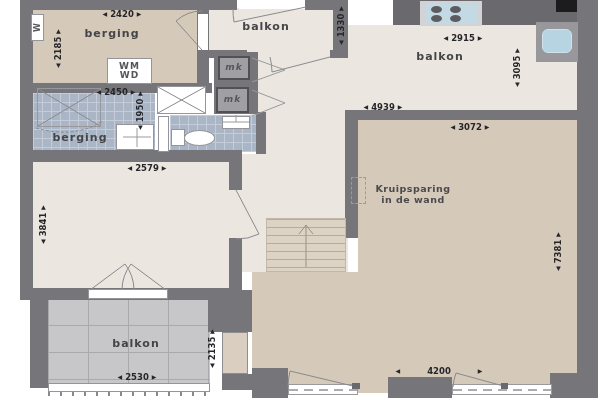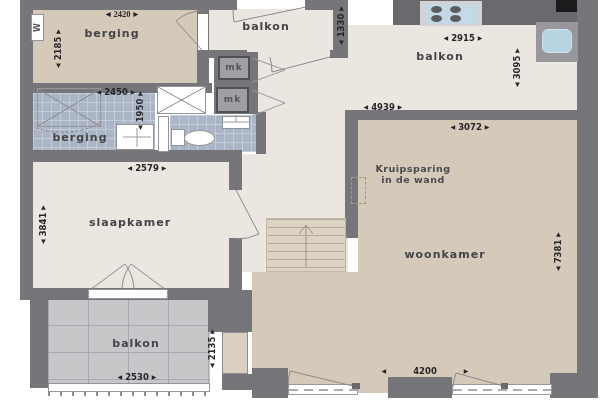--- a/index.html
+++ b/index.html
@@ -16,21 +16,21 @@
   .tile-grey{background-color:#c7c7ca;
     background-image:linear-gradient(#a9a9ad 1px,transparent 1px),
                      linear-gradient(90deg,#a9a9ad 1px,transparent 1px);
     background-size:40px 27px;}
   .wall{background:#76767a;}
   .wall-dark{background:#6a6a6e;}
   .black-band{background:#1c1c1e;}
   
   .whitebox{background:#fff;border:1px solid #94949a;box-sizing:border-box;}
   .greybox{background:#a0a0a4;border:2px solid #515155;box-sizing:border-box;
-           display:flex;align-items:center;justify-content:center;}
+           display:flex;align-items:center;justify-content:center;font-style:italic;}
   .stairs{background:#dcd3c5;border:1px solid #c2b8a8;box-sizing:border-box;
     background-image:repeating-linear-gradient(to bottom,#b7ac9c 0 1px,transparent 1px 8px);}
   .glass{background:#fff;border:1px solid #9a9a9e;box-sizing:border-box;
     background-image:repeating-linear-gradient(90deg,#adadb1 0 9px,transparent 9px 15px);
     background-size:100% 2px;background-position:0 center;background-repeat:no-repeat;}
   .ticks{background-image:repeating-linear-gradient(90deg,#8a8a8e 0 2px,transparent 2px 12px);}
   .dashedbox{border:1px dashed #a39a8a;box-sizing:border-box;}
   
   .rlabel{position:absolute;transform:translate(-50%,-50%);font-weight:bold;font-size:11px;
           color:#454549;letter-spacing:1px;white-space:nowrap;}
@@ -97,20 +97,23 @@
   <div class="abs glass" style="left:452px;top:384px;width:100px;height:11px;"></div>
   <div class="abs whitebox" style="left:88px;top:289px;width:80px;height:10px;"></div>
   <div class="abs whitebox" style="left:48px;top:383px;width:162px;height:9px;"></div>
   <div class="abs ticks" style="left:48px;top:392px;width:162px;height:4px;"></div>
   <div class="abs" style="left:222px;top:332px;width:26px;height:42px;background:#d9cec0;border:1px solid #8e8e91;box-sizing:border-box;"></div>
   <div class="abs whitebox" style="left:158px;top:116px;width:11px;height:36px;"></div>
 
   <div class="abs whitebox" style="left:31px;top:14px;width:13px;height:27px;display:flex;align-items:center;justify-content:center;">
     <span class="wbox-label">W</span>
   </div>
+  <div class="abs whitebox" style="left:107px;top:58px;width:45px;height:26px;display:flex;align-items:center;justify-content:center;">
+    <span class="boxlabel"><span>WM</span><br><span>WD</span></span>
+  </div>
   <div class="abs greybox" style="left:218px;top:56px;width:32px;height:24px;">
     <span class="boxlabel">mk</span>
   </div>
   <div class="abs greybox" style="left:216px;top:87px;width:33px;height:26px;">
     <span class="boxlabel">mk</span>
   </div>
   <div class="abs whitebox" style="left:157px;top:86px;width:49px;height:28px;"></div>
   <div class="abs" style="left:37px;top:88px;width:64px;height:39px;border:1px solid #98989c;box-sizing:border-box;"></div>
   <div class="abs whitebox" style="left:116px;top:124px;width:38px;height:26px;"></div>
   <div class="abs whitebox" style="left:171px;top:129px;width:14px;height:17px;"></div>
@@ -145,27 +148,25 @@
       <path d="M306,267 L306,226 M299,234 L306,225 L313,234" stroke="#9b9184"></path>
     </g>
     <rect x="352" y="383" width="8" height="6" fill="#6a6a6e"></rect>
     <rect x="501" y="383" width="7" height="6" fill="#6a6a6e"></rect>
   </svg>
 
   <div class="rlabel" style="left:112px;top:33px;">berging</div>
   <div class="rlabel" style="left:266px;top:26px;">balkon</div>
   <div class="rlabel" style="left:440px;top:56px;">balkon</div>
   <div class="rlabel" style="left:80px;top:137px;">berging</div>
-  <div class="rlabel" style="left:130px;top:222px;">slaapkamer</div>
-  <div class="rlabel" style="left:445px;top:254px;">woonkamer</div>
   <div class="rlabel" style="left:136px;top:343px;">balkon</div>
-  <div class="note" style="left:413px;top:174px;">Kruipsparing
+  <div class="note" style="left:413px;top:194px;">Kruipsparing
 in de wand</div>
 
-  <div class="dim" style="left:92px;top:8px;font-family:Liberation Serif, serif;">
+  <div class="dim" style="left:92px;top:8px;">
       <span class="ar">◀</span>
       <span>2420</span>
       <span class="ar">▶</span>
     </div>
   <div class="dim" style="left:433px;top:32px;">
       <span class="ar">◀</span>
       <span>2915</span>
       <span class="ar">▶</span>
     </div>
   <div class="dim" style="left:353px;top:101px;">
@@ -186,21 +187,21 @@
   <div class="dim" style="left:117px;top:162px;">
       <span class="ar">◀</span>
       <span>2579</span>
       <span class="ar">▶</span>
     </div>
   <div class="dim" style="left:107px;top:371px;">
       <span class="ar">◀</span>
       <span>2530</span>
       <span class="ar">▶</span>
     </div>
-  <div class="dim" style="left:395px;top:365px;gap:27px;">
+  <div class="dim" style="left:409px;top:365px;gap:27px;">
       <span class="ar">◀</span>
       <span>4200</span>
       <span class="ar">▶</span>
     </div>
 
   <div class="dim dim-v" style="left:27px;top:43px;">
       <span class="ar">◀</span>
       <span>2185</span>
       <span class="ar">▶</span>
     </div>

